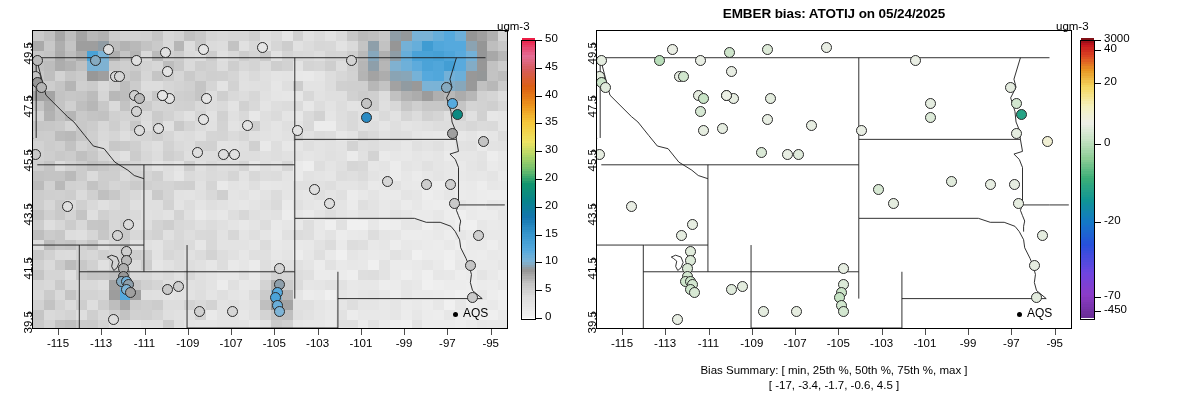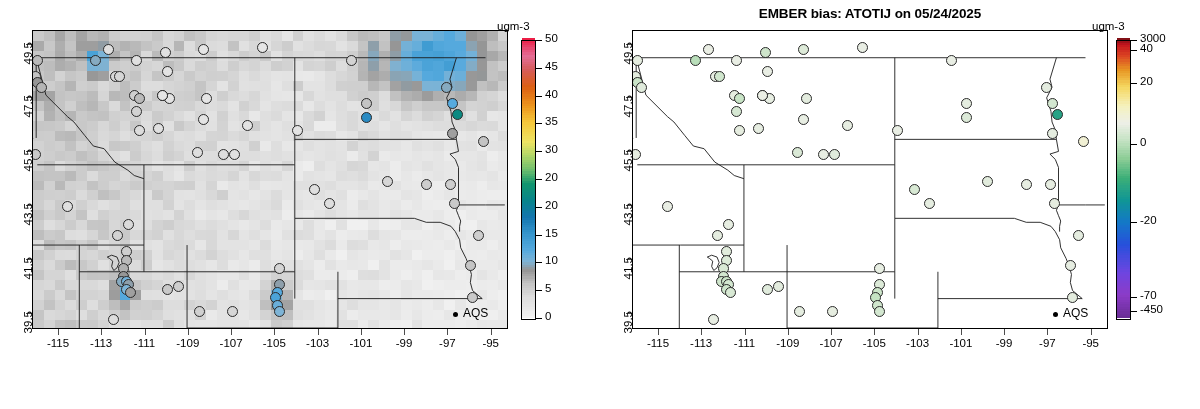--- a/index.html
+++ b/index.html
@@ -1,21 +1,21 @@
 <!DOCTYPE html>
 <html><head>
 <meta charset="utf-8">
 <style>
   html,body{margin:0;padding:0;background:#ffffff;}
   body{width:1200px;height:409px;overflow:hidden;
        font-family:"Liberation Sans","DejaVu Sans",sans-serif;color:#000;}
   .figure{position:relative;width:1200px;height:409px;}
   .panel{position:absolute;top:0;height:409px;}
   #panel-left{left:0;width:600px;}
-  #panel-right{left:600px;width:600px;}
+  #panel-right{left:564px;width:600px;}
 
   .panel-title{position:absolute;top:6px;left:0;width:540px;text-align:center;
       font-size:13.5px;font-weight:bold;letter-spacing:-.1px;}
 
   .plot-frame{position:absolute;left:32px;top:30px;width:476px;height:299px;
       border:1px solid #000;box-sizing:border-box;overflow:hidden;background:#ffffff;}
 
   .raster{position:absolute;left:0;top:0;width:100%;height:100%;}
   .cell{position:absolute;}
 
@@ -1942,15 +1942,17 @@
         <div class="cb-lab" style="left:540px;top:75.1px;">20</div>
         <div class="cb-tick" style="left:531px;top:144.3px;"></div>
         <div class="cb-lab" style="left:540px;top:136.3px;">0</div>
         <div class="cb-tick" style="left:531px;top:222.1px;"></div>
         <div class="cb-lab" style="left:540px;top:214.1px;">-20</div>
         <div class="cb-tick" style="left:531px;top:297.1px;"></div>
         <div class="cb-lab" style="left:540px;top:289.1px;">-70</div>
         <div class="cb-tick" style="left:531px;top:311.1px;"></div>
         <div class="cb-lab" style="left:540px;top:303.1px;">-450</div>
       </div>
+    <div class="caption cap1">Bias Summary: [ min, 25th %, 50th %, 75th %, max ]</div>
+    <div class="caption cap2">[ -17,  -3.4,  -1.7,  -0.6,  4.5 ]</div>
   </div>
 
 </div>
 
 </body></html>

